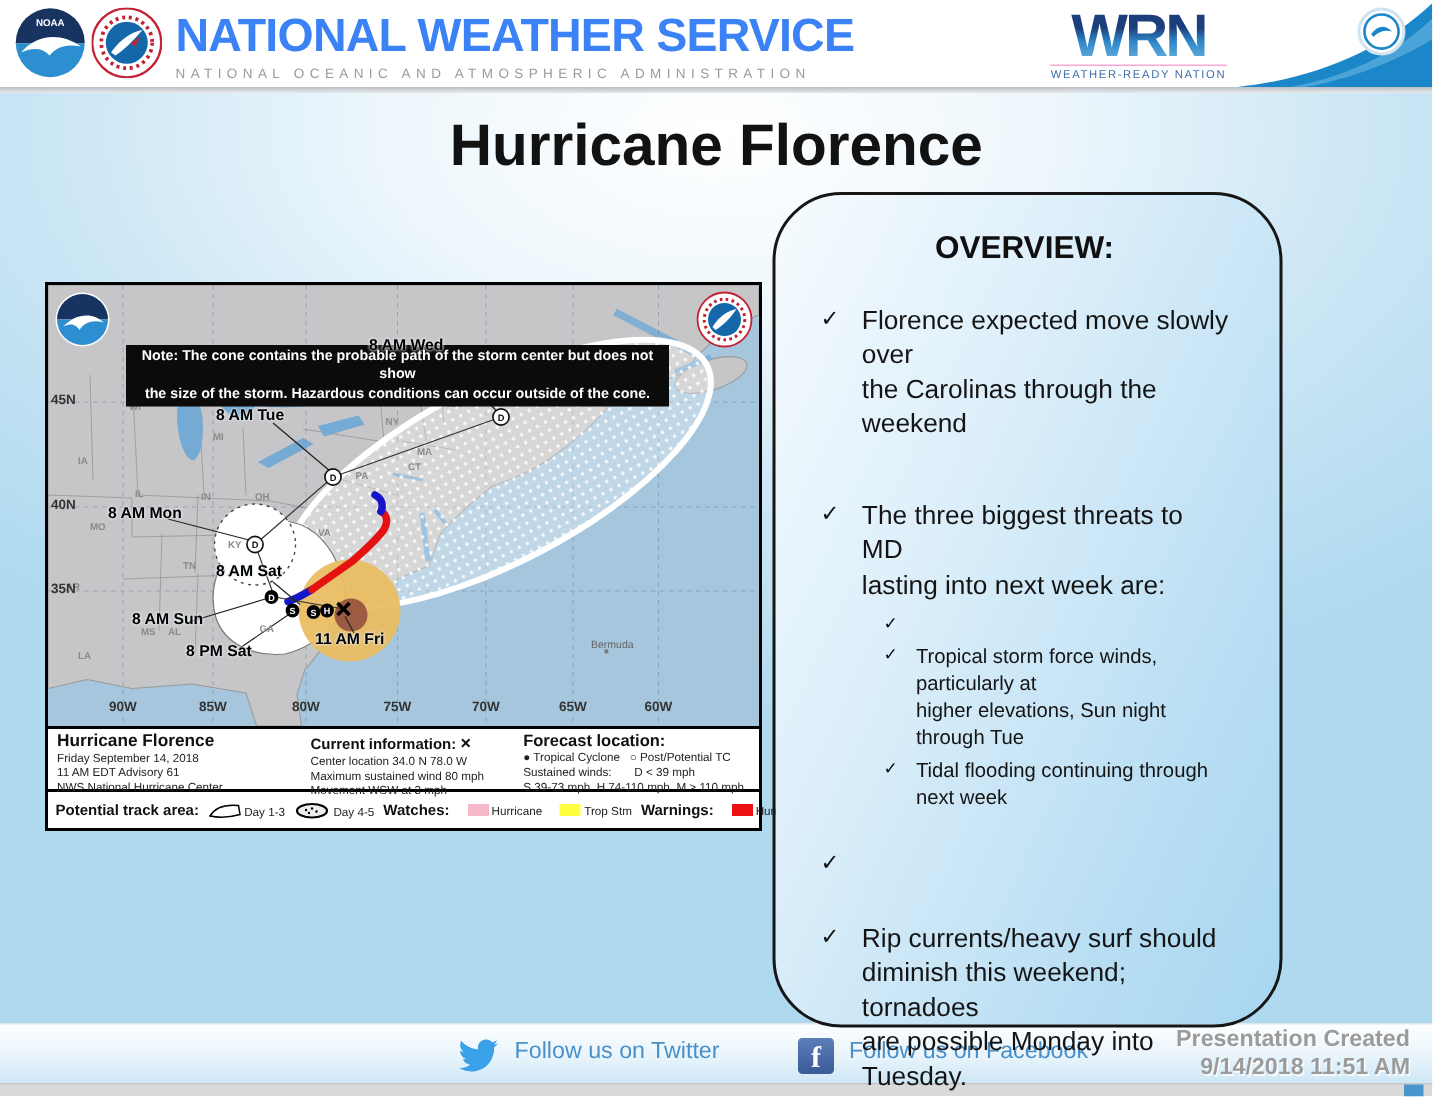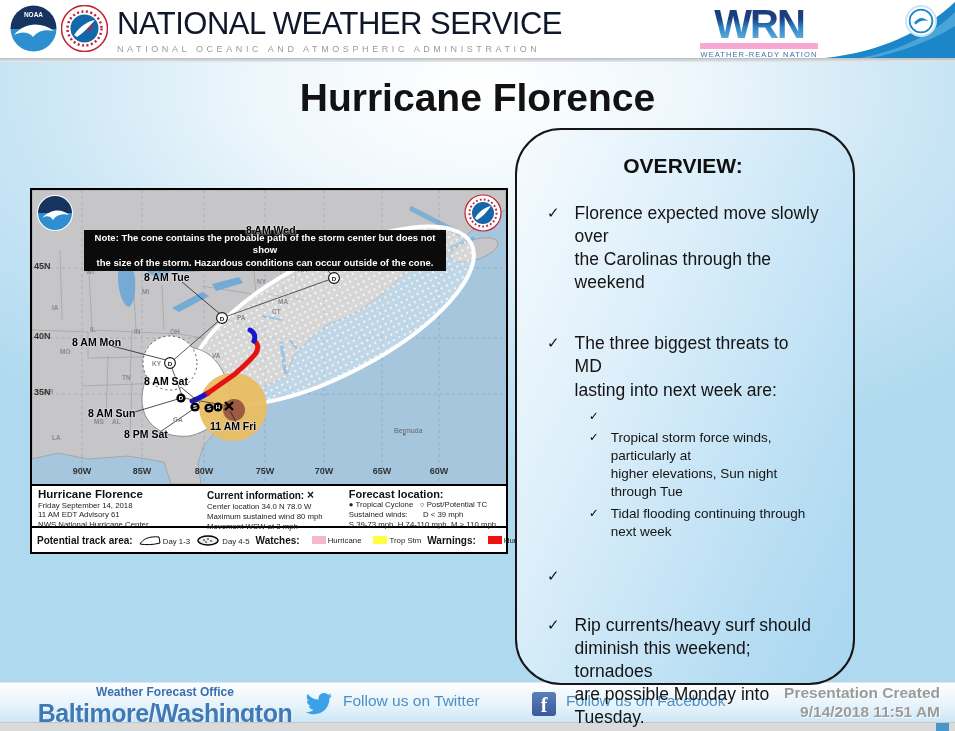--- a/index.html
+++ b/index.html
@@ -7,27 +7,27 @@
   .screen{position:relative;width:955px;height:731px;overflow:hidden;
           font-family:"Liberation Sans",sans-serif;background:#ffffff;}
 
   
   .header{position:absolute;left:0;top:0;width:955px;height:58px;background:#ffffff;z-index:6;}
   .header-rule{position:absolute;left:0;top:58px;width:955px;height:4px;
                background:linear-gradient(180deg,#b9bec4,#e8eaec);z-index:6;}
   .noaa-logo{position:absolute;left:10px;top:5px;width:47px;height:47px;}
   .nws-logo{position:absolute;left:61px;top:5px;width:47px;height:47px;}
   .nws-title-block{position:absolute;left:117px;top:6px;}
-  .nws-title{font-size:31px;font-weight:normal;color:#0f172a;letter-spacing:-0.5px;white-space:nowrap;}
+  .nws-title{font-size:31px;font-weight:bold;color:#3b82f6;letter-spacing:-0.5px;white-space:nowrap;}
   .nws-subtitle{font-size:9px;color:#9a9a9a;letter-spacing:3.6px;margin-top:2px;white-space:nowrap;}
   .wrn-logo{position:absolute;left:700px;top:6px;width:118px;text-align:center;}
   .wrn-acronym{font-size:40px;line-height:36px;font-weight:800;color:#1565ab;letter-spacing:-2px;
                background:linear-gradient(180deg,#1c3f7c 35%,#2e86c8 60%,#6fb4e0 100%);
                -webkit-background-clip:text;background-clip:text;-webkit-text-fill-color:transparent;}
-  .wrn-label{font-size:7.5px;color:#3d6fa8;letter-spacing:1.1px;border-top:6px solid #f9a8d4;
+  .wrn-label{font-size:7.5px;color:#3d6fa8;letter-spacing:1.1px;border-top:1px solid #f9a8d4;
              padding-top:1px;margin-top:1px;white-space:nowrap;}
   .swoosh{position:absolute;right:0;top:0;width:300px;height:58px;z-index:1;}
   .hdr-emblem{position:absolute;right:18px;top:5px;width:32px;height:32px;border-radius:50%;
               background:#ffffff;border:2px solid #cfe4f2;z-index:2;}
 
   
   .slide{position:absolute;left:0;top:62px;width:955px;height:620px;
          background:radial-gradient(ellipse 75% 65% at 50% 4%,
             #ffffff 0%,#eef7fc 30%,#cbe6f5 62%,#aed9ef 100%);}
   .slide-title{position:absolute;left:0;top:76px;width:955px;text-align:center;
@@ -391,24 +391,20 @@
 
     <div class="brow">
       <span class="chk">✓</span>
       <span class="btext">Rip currents/heavy surf should
 diminish this weekend; tornadoes
 are possible Monday into Tuesday.</span>
     </div>
   </div>
 
   <div class="footer">
-    <div class="wfo">
-      <div class="wfo-label">Weather Forecast Office</div>
-      <div class="wfo-name">Baltimore/Washington</div>
-    </div>
     <div class="social tw">
       <svg width="28" height="24" viewBox="0 0 28 24">
         <path d="M27,3.5 C26,4 25,4.3 24,4.4 C25.1,3.7 25.9,2.7 26.3,1.5 C25.3,2.1 24.2,2.5 23,2.8 C22,1.7 20.6,1 19,1 C16,1 13.6,3.4 13.6,6.4 C13.6,6.8 13.6,7.2 13.7,7.6 C9.2,7.4 5.2,5.2 2.5,1.9 C2,2.7 1.8,3.7 1.8,4.7 C1.8,6.6 2.7,8.2 4.2,9.2 C3.3,9.2 2.5,8.9 1.8,8.5 L1.8,8.6 C1.8,11.2 3.6,13.4 6.1,13.9 C5.7,14 5.2,14.1 4.7,14.1 C4.4,14.1 4,14 3.7,14 C4.4,16.1 6.3,17.7 8.7,17.7 C6.9,19.2 4.6,20 2.1,20 C1.7,20 1.3,20 0.9,19.9 C3.3,21.4 6.1,22.3 9.1,22.3 C19,22.3 24.4,14.2 24.4,7.1 L24.4,6.4 C25.4,5.6 26.3,4.6 27,3.5 Z" fill="#3aa0e8"></path>
       </svg>
       <span class="social-label">Follow us on Twitter</span>
     </div>
     <div class="social fb">
       <div class="fb-icon">f</div>
       <span class="social-label">Follow us on Facebook</span>
     </div>

